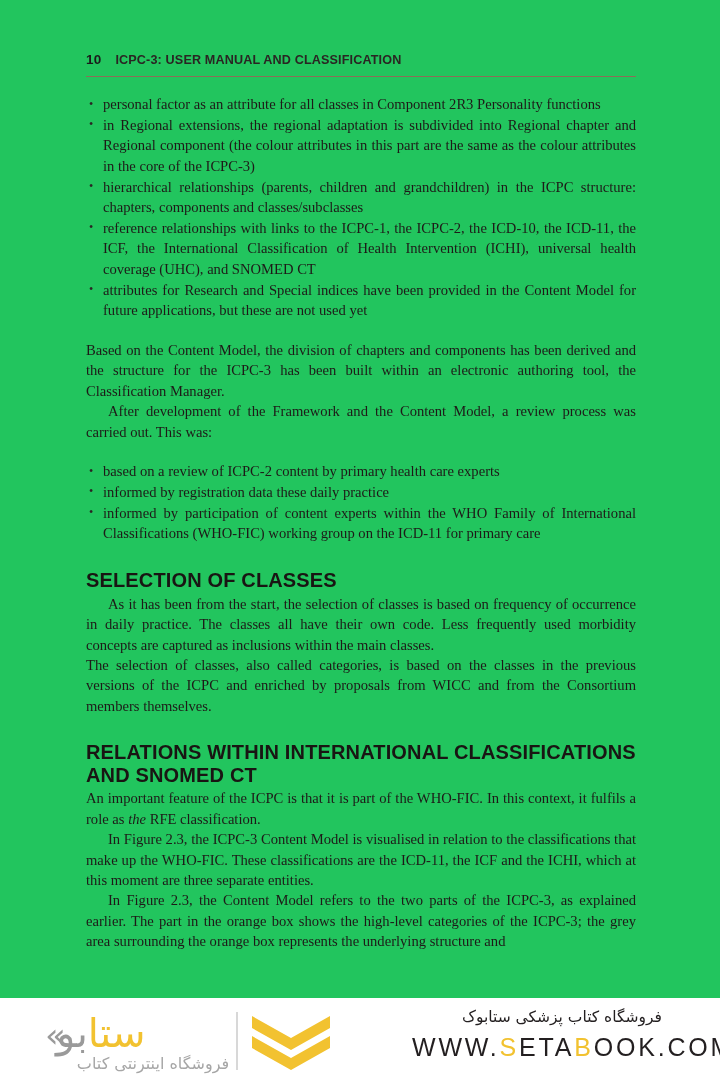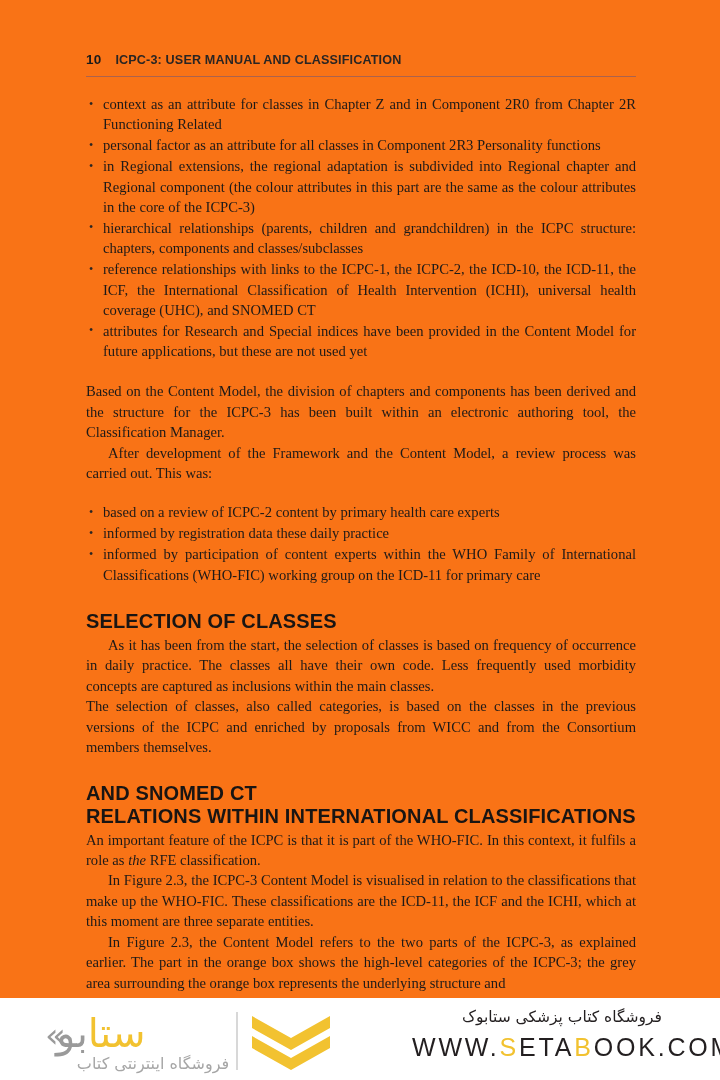--- a/index.html
+++ b/index.html
@@ -14,21 +14,21 @@
     color: #1e1a18;
     overflow: hidden;
     position: relative;
   }
 
   .page {
     position: absolute;
     left: 0; top: 0;
     width: 720px;
     height: 1080px;
-    background: #f97316;
+    background: #22c55e;
   }
 
   
   .running-head {
     position: absolute;
     left: 86px;
     top: 52px;
     width: 550px;
     display: flex;
     align-items: baseline;
@@ -216,21 +216,20 @@
 
   <div class="running-head">
     <span class="folio">10</span>
     <span class="head-title">ICPC-3: USER MANUAL AND CLASSIFICATION</span>
   </div>
   <div class="head-rule"></div>
 
   <div class="frame">
 
     <ul class="bullets">
-      <li class="body">context as an attribute for classes in Chapter Z and in Component 2R0 from Chapter 2R Functioning Related</li>
       <li class="body">personal factor as an attribute for all classes in Component 2R3 Personality functions</li>
       <li class="body">in Regional extensions, the regional adaptation is subdivided into Regional chapter and Regional component (the colour attributes in this part are the same as the colour attributes in the core of the ICPC-3)</li>
       <li class="body">hierarchical relationships (parents, children and grandchildren) in the ICPC structure: chapters, components and classes/subclasses</li>
       <li class="body">reference relationships with links to the ICPC-1, the ICPC-2, the ICD-10, the ICD-11, the ICF, the International Classification of Health Intervention (ICHI), universal health coverage (UHC), and SNOMED CT</li>
       <li class="body">attributes for Research and Special indices have been provided in the Content Model for future applications, but these are not used yet</li>
     </ul>
 
     <div class="gap-md"></div>
 
     <p class="body">Based on the Content Model, the division of chapters and components has been derived and the structure for the ICPC-3 has been built within an electronic authoring tool, the Classification Manager.</p>
@@ -245,22 +244,22 @@
     </ul>
 
     <div class="gap-lg"></div>
 
     <h2 class="section">SELECTION OF CLASSES</h2>
     <p class="body indent">As it has been from the start, the selection of classes is based on frequency of occurrence in daily practice. The classes all have their own code. Less frequently used morbidity concepts are captured as inclusions within the main classes.</p>
     <p class="body">The selection of classes, also called categories, is based on the classes in the previous versions of the ICPC and enriched by proposals from WICC and from the Consortium members themselves.</p>
 
     <div class="gap-lg"></div>
 
+    <h2 class="section">RELATIONS WITHIN INTERNATIONAL CLASSIFICATIONS</h2>
     <h2 class="section">AND SNOMED CT</h2>
-    <h2 class="section">RELATIONS WITHIN INTERNATIONAL CLASSIFICATIONS</h2>
 
     <p class="body"><span>An important feature of the ICPC is that it is part of the WHO-FIC. In this context, it fulfils a role as </span><em class="it">the</em><span> RFE classification.</span></p>
 
     <p class="body indent">In Figure 2.3, the ICPC-3 Content Model is visualised in relation to the classifications that make up the WHO-FIC. These classifications are the ICD-11, the ICF and the ICHI, which at this moment are three separate entities.</p>
     <p class="body indent">In Figure 2.3, the Content Model refers to the two parts of the ICPC-3, as explained earlier. The part in the orange box shows the high-level categories of the ICPC-3; the grey area surrounding the orange box represents the underlying structure and</p>
 
   </div>
 
   <div class="footer-band">
 

